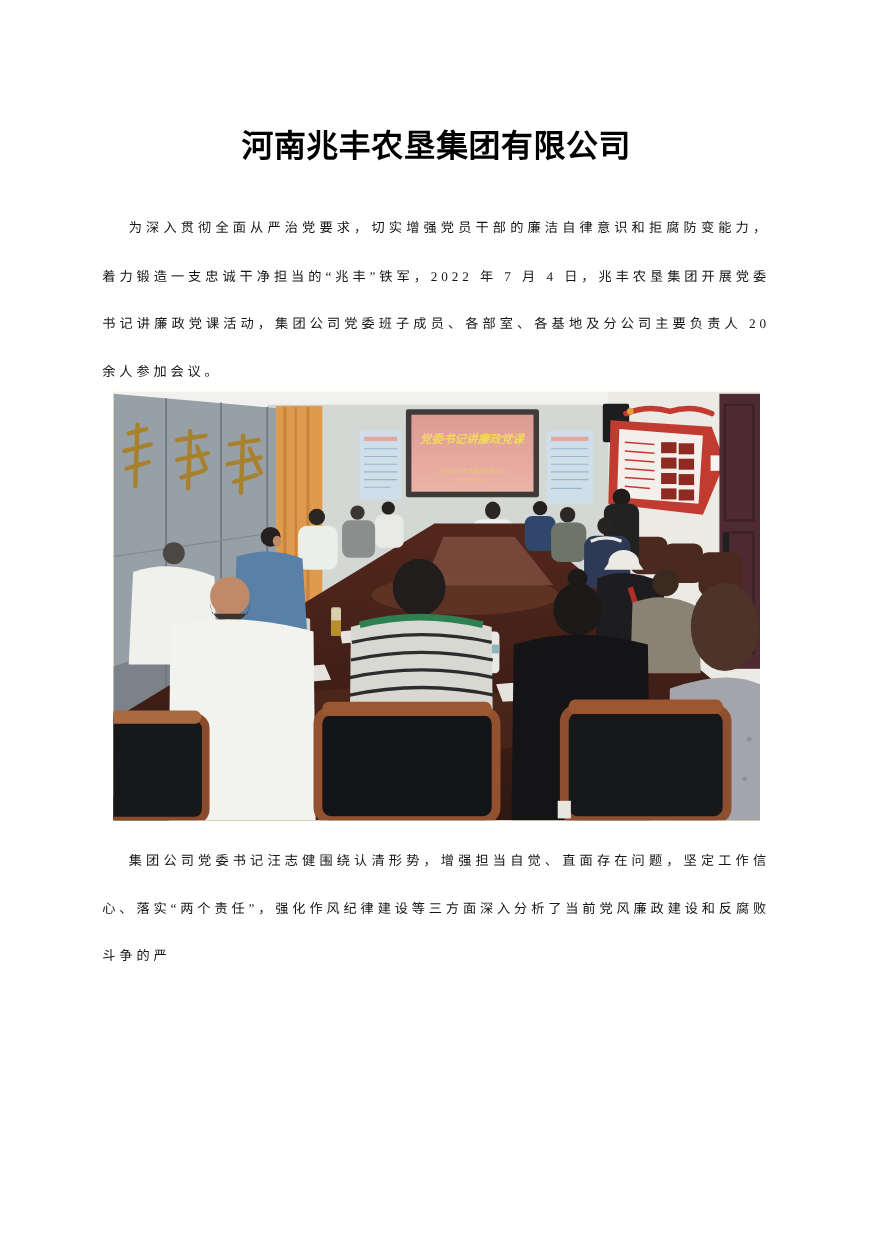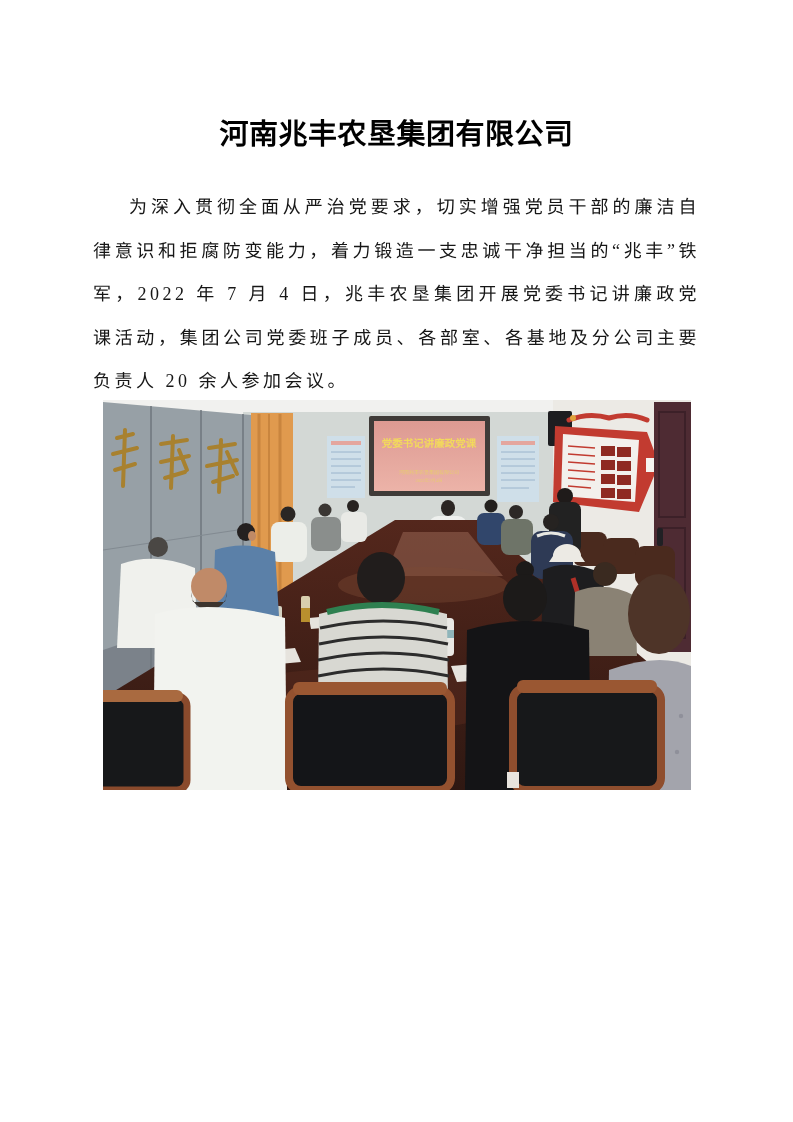--- a/index.html
+++ b/index.html
@@ -17,35 +17,36 @@
     margin:112px 0 0 0;
     text-align:center;
     font-size:29px;
     font-weight:bold;
     line-height:44px;
     letter-spacing:0.5px;
     color:#000;
   }
   .body-para {
     margin:0;
-    font-size:18px;
+    font-size:12px;
     line-height:43.5px;
     letter-spacing:3.5px;
     text-align:justify;
     text-indent:2em;
     color:#161616;
   }
   .para-1 { margin-top:30px; }
   .para-2 { margin-top:15px; }
   .photo-figure {
     width:588px; height:390px;
     margin:-4px auto 0 auto;
     padding:0;
     overflow:hidden;
     background:#fef9c3;
+    font-style:italic;
   }
   .photo-figure svg { display:block; }
 </style>
 </head>
 <body>
 
 <div class="page">
   <div class="content">
 
     <h1 class="doc-title">
@@ -320,15 +321,16 @@
           </g>
           <g>
             <rect x="410" y="288" width="148" height="102" rx="12" fill="#17181a" stroke="#8f4e2e" stroke-width="8"></rect>
             <rect x="414" y="280" width="140" height="13" rx="6" fill="#9a5732"></rect>
             <rect x="404" y="372" width="12" height="16" fill="#e8e4de"></rect>
           </g>
         </g>
       </svg>
     </figure>
 
+    <p class="body-para para-2">集团公司党委书记汪志健围绕认清形势，增强担当自觉、直面存在问题，坚定工作信心、落实“两个责任”，强化作风纪律建设等三方面深入分析了当前党风廉政建设和反腐败斗争的严</p>
 
   </div>
 </div>
 
 </body></html>

